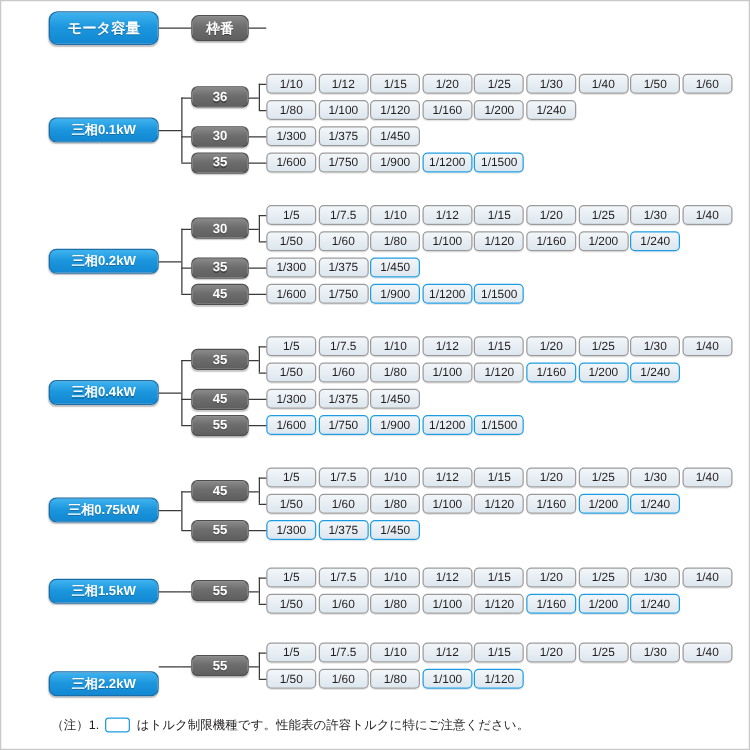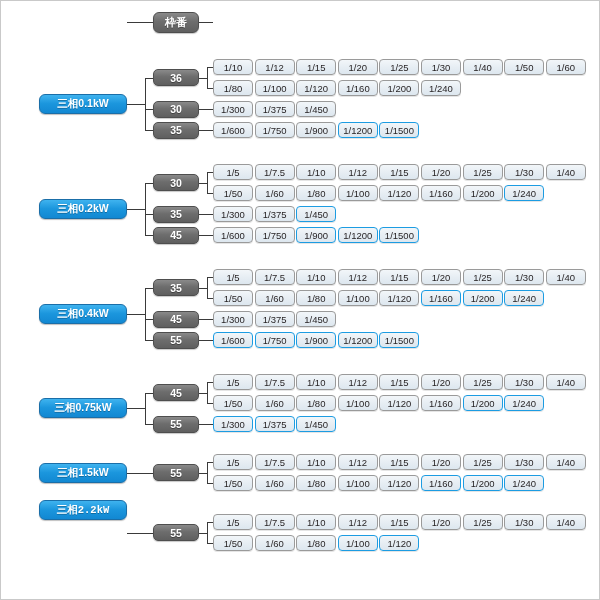--- a/index.html
+++ b/index.html
@@ -103,20 +103,21 @@
     display:inline-block;width:18px;height:10px;
     border:1.6px solid #1c9ce2;border-radius:3px;background:#ffffff;
     margin:0 5px;
   }
 </style>
 </head>
 <body>
 
 <div id="sheet">
 
+  <div class="pill cap band-head">モータ容量</div>
   <div class="pill frame frame-head">枠番</div>
 
   <div class="ln lnh" style="left:126px;top:21px;width:26px;"></div>
   <div class="ln lnh" style="left:198px;top:21px;width:14px;"></div>
 
   <div id="groups">
       <div class="pill chip" style="left:212px;top:58px;width:40px;height:16px;">1/10</div>
       <div class="pill chip" style="left:253.6px;top:58px;width:40px;height:16px;">1/12</div>
       <div class="pill chip" style="left:295.2px;top:58px;width:40px;height:16px;">1/15</div>
       <div class="pill chip" style="left:336.8px;top:58px;width:40px;height:16px;">1/20</div>
@@ -303,19 +304,24 @@
       <div class="pill chip" style="left:212px;top:534px;width:40px;height:16px;">1/50</div>
       <div class="pill chip" style="left:253.6px;top:534px;width:40px;height:16px;">1/60</div>
       <div class="pill chip" style="left:295.2px;top:534px;width:40px;height:16px;">1/80</div>
       <div class="pill chip hl" style="left:336.8px;top:534px;width:40px;height:16px;">1/100</div>
       <div class="pill chip hl" style="left:378.4px;top:534px;width:40px;height:16px;">1/120</div>
       <div class="pill frame" style="top:523px;">55</div>
       <div class="ln lnh" style="left:198px;top:532px;width:8px;"></div>
       <div class="ln lnv" style="left:206px;top:521px;height:21px;"></div>
       <div class="ln lnh" style="left:206px;top:521px;width:6px;"></div>
       <div class="ln lnh" style="left:206px;top:542px;width:6px;"></div>
-      <div class="pill cap" style="top:499px;font-family:Liberation Mono, monospace;">三相2.2kW</div>
+      <div class="pill cap" style="top:536px;">三相2.2kW</div>
       <div class="ln lnh" style="left:126px;top:532px;width:18px;"></div>
       <div class="ln lnh" style="left:144px;top:532px;width:8px;"></div>
     </div>
 
+  <div class="note">
+    <span>（注）1.</span>
+    <span class="swatch"></span>
+    <span>はトルク制限機種です。性能表の許容トルクに特にご注意ください。</span>
+  </div>
 
 </div>
 
 </body></html>

